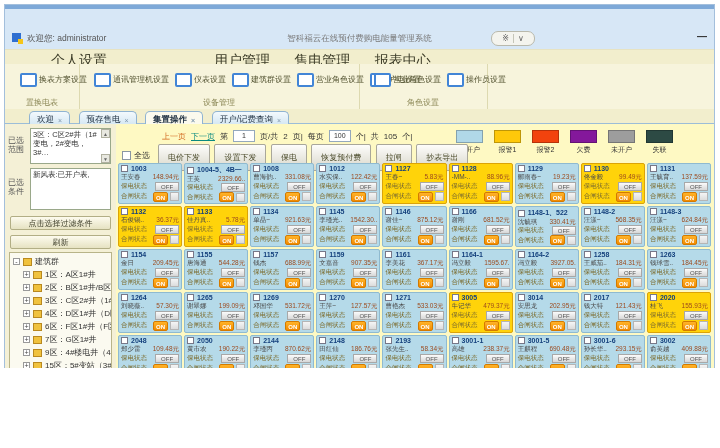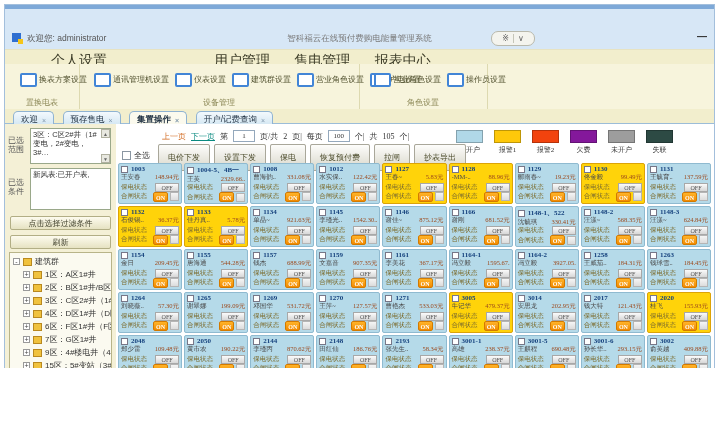--- a/index.html
+++ b/index.html
@@ -22,38 +22,38 @@
   
   .ribbon{position:absolute;top:59px;left:0;right:0;height:45px;background:#f7f4dc;border-bottom:1px solid #cfcba0;}
   .rgroup{position:absolute;top:0;bottom:0;border-right:1px solid #ddd9b0;}
   .rg1{left:0;width:74px;}.rg2{left:74px;width:280px;}.rg3{left:354px;width:128px;}
   .rbtns{display:flex;height:31px;align-items:center;padding-left:15px;gap:6px;}
   .rbtn{display:flex;align-items:center;gap:2px;font-size:8px;color:#50502e;white-space:nowrap;}
   .ric{position:relative;width:13px;height:10px;background:#fff;border:2px solid #4285d6;border-radius:2px;flex:0 0 auto;}
   .ric:after{content:"····";position:absolute;left:0;bottom:-4px;font-size:5px;letter-spacing:0;color:#4285d6;}
   .glabel{position:absolute;bottom:1px;left:0;right:0;text-align:center;font-size:8px;color:#8b8756;}
   
-  .tabstrip{position:absolute;top:104px;left:0;right:0;height:15px;background:#f2eecd;border-bottom:1px solid #9cbdd8;padding-left:8px;box-sizing:border-box;}
+  .tabstrip{position:absolute;top:104px;left:0;right:0;height:15px;background:#f2eecd;border-bottom:1px solid #9cbdd8;padding-left:24px;box-sizing:border-box;}
   .tab{position:relative;display:inline-flex;align-items:center;gap:4px;margin-right:4px;padding:2px 7px 1px;font-size:8.5px;border:1px solid #8fb3d2;border-bottom:none;border-radius:5px 5px 0 0;background:linear-gradient(#f3f9fd,#cfe4f1);color:#234;vertical-align:bottom;}
   .tab.active{background:#fbfaee;font-weight:bold;}
   .tab .x{font-size:7px;color:#8098ac;}
   
   .sidebar{position:absolute;top:119px;left:0;width:111px;bottom:0;background:#f4f0d6;border-right:1px solid #cfcba0;}
   .slabel{position:absolute;left:3px;width:22px;font-size:8px;color:#555;line-height:9px;}
   .sbox{position:absolute;left:25px;width:81px;background:#fff;border:1px solid #9aa88a;font-size:7.5px;color:#333;line-height:9px;padding:1px 10px 1px 2px;box-sizing:border-box;overflow:hidden;}
   .sarr{position:absolute;right:0;width:9px;height:9px;background:#e8e8e0;border:1px solid #b0b0a0;font-size:5px;text-align:center;line-height:8px;color:#666;box-sizing:border-box;}
   .sarr.up{top:0;}.sarr.dn{bottom:0;}
   .sbtn{position:absolute;left:5px;width:101px;height:14px;background:linear-gradient(#fdfbee,#e6e2c2);border:1px solid #b2ae85;border-radius:2px;font-size:8px;color:#3c3c28;text-align:center;line-height:13px;box-sizing:border-box;}
   .tree{position:absolute;left:4px;top:128px;right:4px;bottom:6px;background:#fbfaf0;border:1px solid #b8b489;overflow:hidden;padding-top:2px;}
   .titem{display:flex;align-items:center;gap:3px;height:13px;padding-left:13px;font-size:8px;color:#333;white-space:nowrap;overflow:hidden;}
   .titem.root{padding-left:3px;}
   .exp{flex:0 0 auto;width:7px;height:7px;border:1px solid #999;background:#fff;font-size:7px;line-height:6px;text-align:center;color:#444;box-sizing:border-box;}
   .fold{flex:0 0 auto;width:9px;height:8px;background:#f0c23e;border:1px solid #b9891f;box-sizing:border-box;}
   
-  .main{position:absolute;top:119px;left:111px;right:0;bottom:0;background:#ffffff;font-family:Liberation Serif, serif;}
+  .main{position:absolute;top:119px;left:111px;right:0;bottom:0;background:#fef9c3;}
   .pager{position:absolute;top:6px;left:46px;height:12px;display:flex;align-items:center;gap:5px;font-size:8px;color:#333;white-space:nowrap;}
   .link-prev{color:#d2691e;}
   .link-next{color:#0a8a80;text-decoration:underline;}
   .pbox{display:inline-block;min-width:16px;height:10px;background:#fff;border:1px solid #94a8bc;font-size:7px;text-align:center;line-height:10px;padding:0 2px;}
   .legend{position:absolute;top:6px;left:340px;display:flex;gap:11px;}
   .litem{width:27px;text-align:center;}
   .lsw{width:27px;height:13px;border:1px solid rgba(0,0,0,.25);box-sizing:border-box;}
   .llabel{font-size:7px;color:#333;margin-top:2px;}
   .actions{position:absolute;top:23px;left:6px;height:16px;display:flex;align-items:center;gap:8px;}
   .selwrap{display:flex;align-items:center;gap:3px;font-size:8px;color:#333;}

